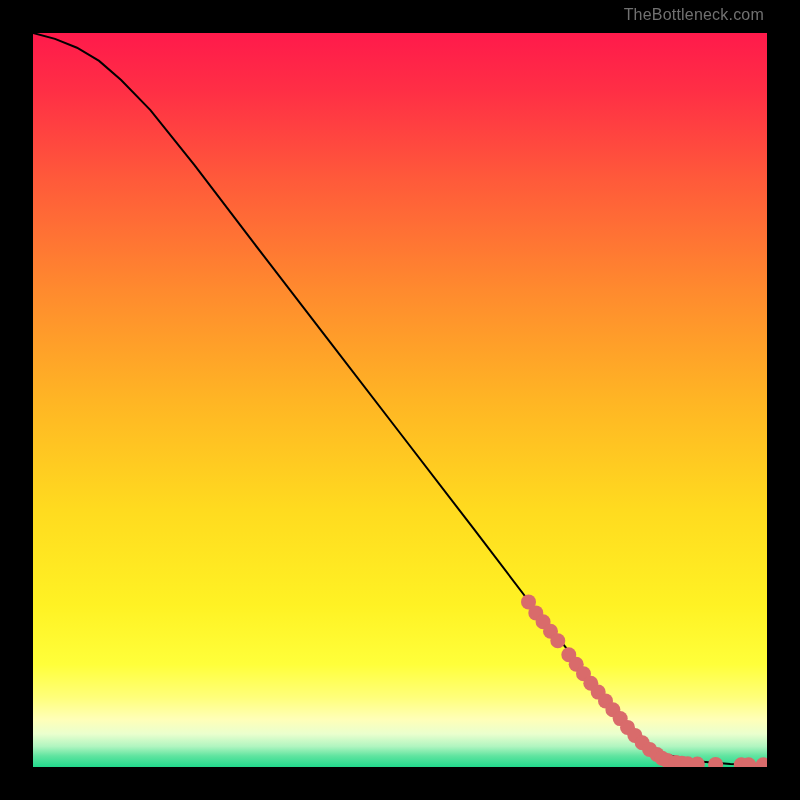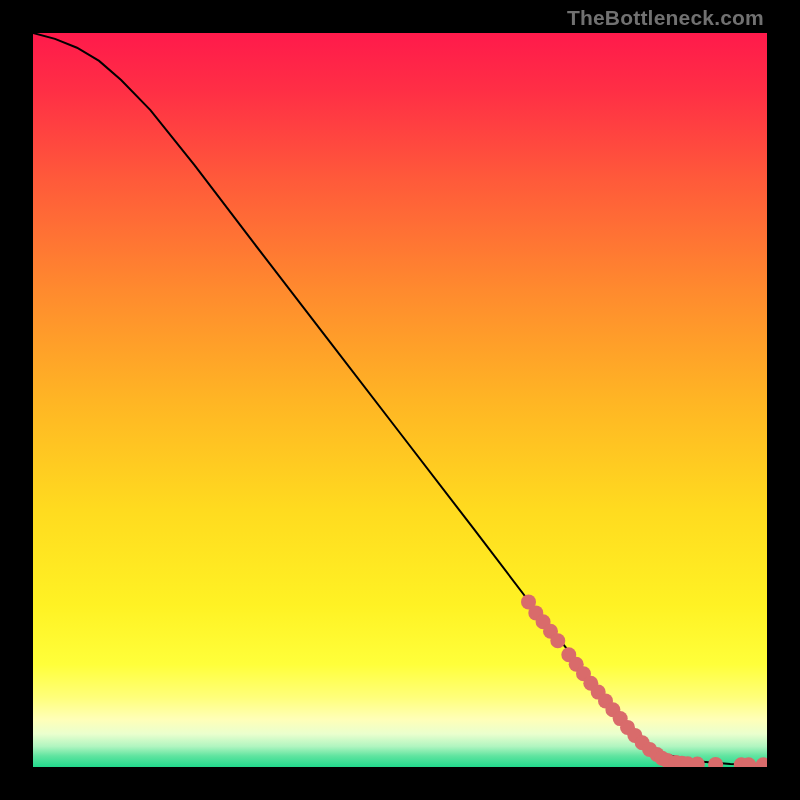--- a/index.html
+++ b/index.html
@@ -29,22 +29,22 @@
   }
   .gradient {
     position: absolute;
     inset: 0;
   }
   .watermark {
     position: absolute;
     top: 6px;
     right: 36px;
     color: #717171;
-    font-size: 21px;
-    font-weight: 700;
+    font-size: 16px;
+    font-weight: 400;
     letter-spacing: 0.2px;
     z-index: 5;
   }
   svg.curve {
     position: absolute;
     inset: 0;
     z-index: 3;
   }
   svg.points {
     position: absolute;

